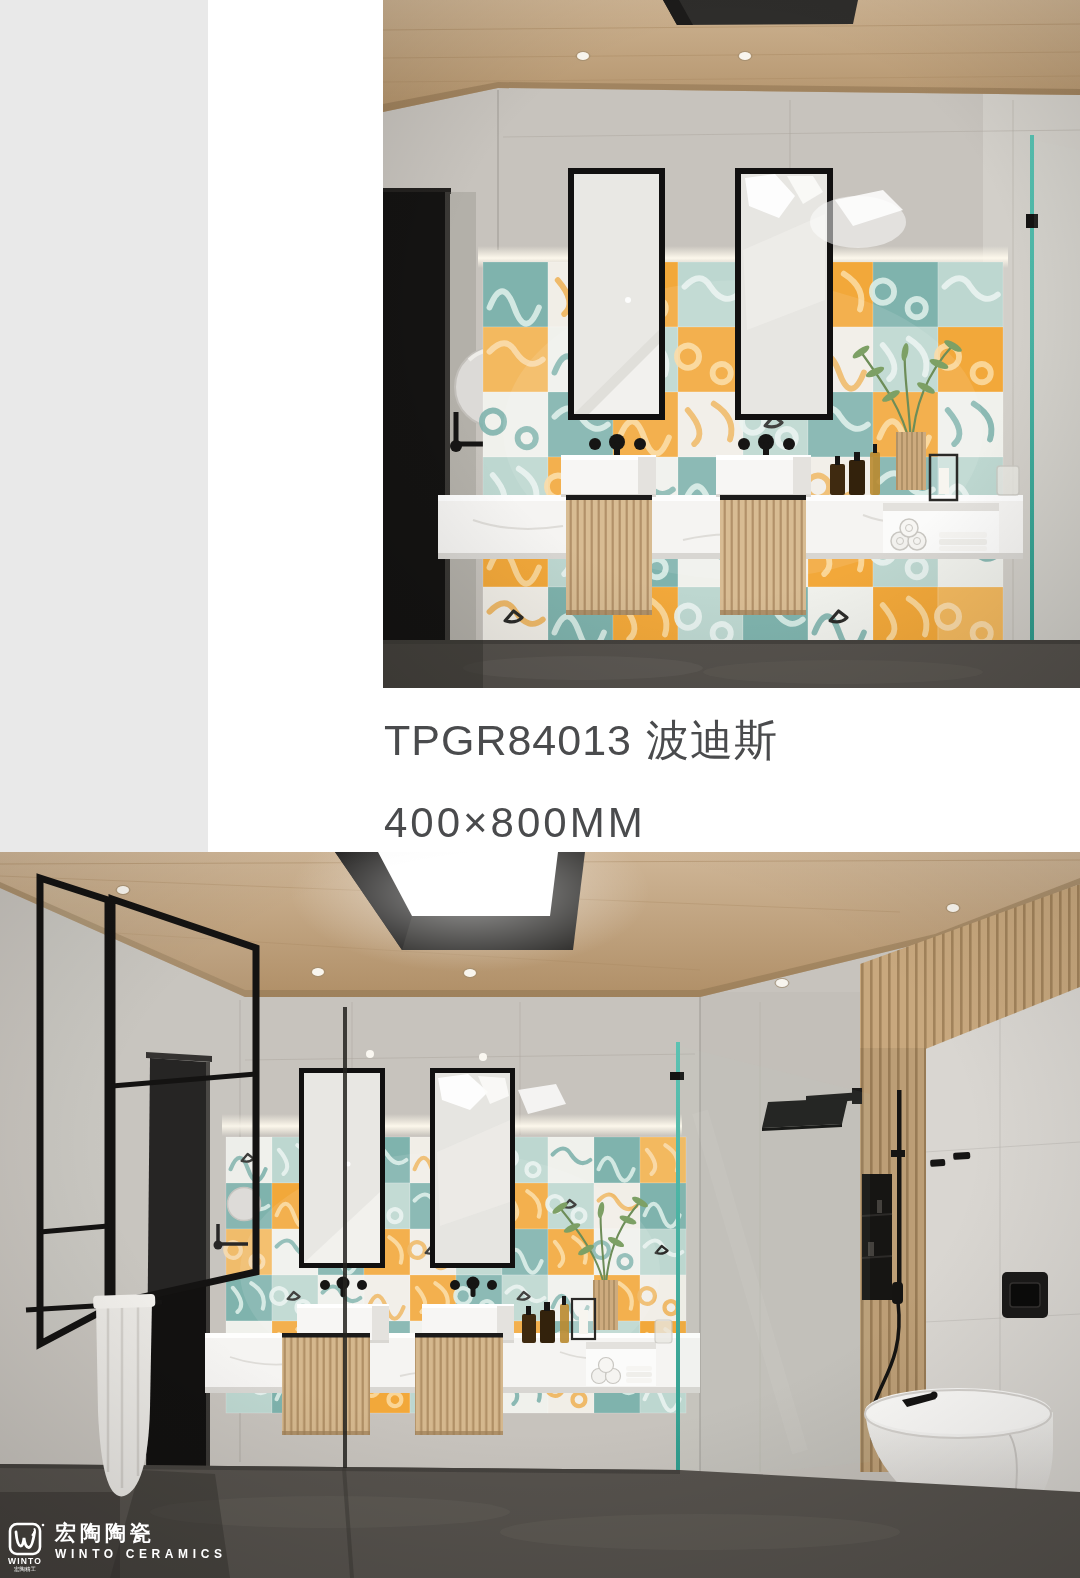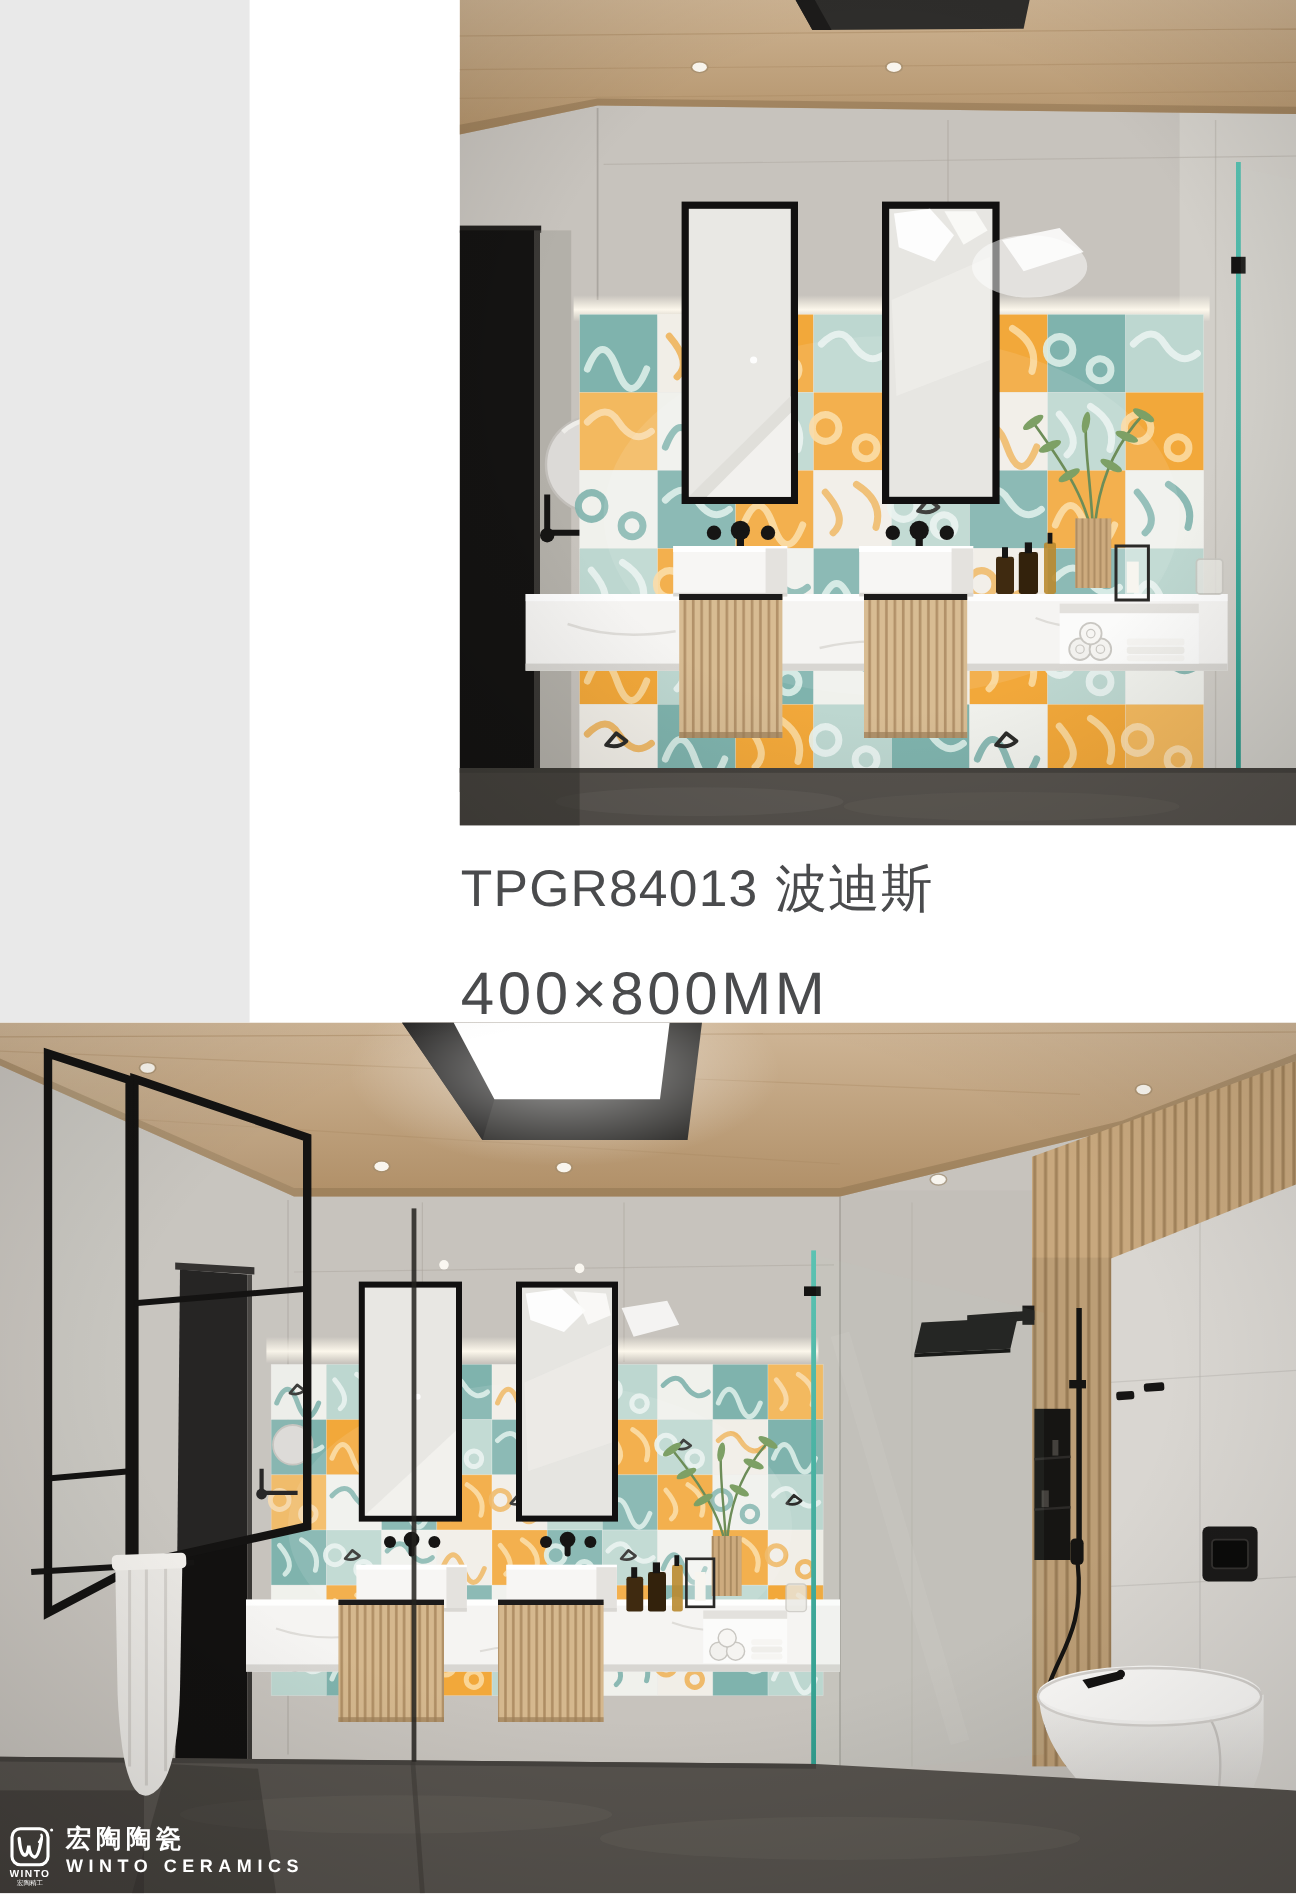--- a/index.html
+++ b/index.html
@@ -5,25 +5,25 @@
   html,body{margin:0;padding:0;background:#ffffff;}
   .page{position:relative;width:1080px;height:1578px;background:#ffffff;overflow:hidden;
         font-family:"Liberation Sans",sans-serif;}
   .left-strip{position:absolute;left:0;top:0;width:208px;height:852px;background:#e9e9e9;}
   .photo{position:absolute;display:block;margin:0;padding:0;line-height:0;}
   .photo-top{left:383px;top:0;width:697px;height:688px;}
   .photo-bottom{left:0;top:852px;width:1080px;height:726px;}
   .caption{position:absolute;left:384px;top:712px;color:#4a4b4d;}
   .caption .line1{font-size:43px;letter-spacing:1px;white-space:nowrap;}
   .caption .line1 .name{margin-left:14px;text-align:right;}
-  .caption .line2{font-size:50px;letter-spacing:3px;margin-top:29px;white-space:nowrap;}
+  .caption .line2{font-size:42px;letter-spacing:3px;margin-top:29px;white-space:nowrap;}
   .logo{position:absolute;left:8px;top:1522px;display:flex;align-items:flex-start;gap:9px;color:#ffffff;}
   .logo .texts{display:flex;flex-direction:column;}
   .logo .cn{font-size:21px;font-weight:800;letter-spacing:4px;line-height:1.0;white-space:nowrap;}
-  .logo .en{font-size:15px;font-weight:700;letter-spacing:4.6px;margin-top:4px;white-space:nowrap;}
+  .logo .en{font-size:12px;font-weight:700;letter-spacing:4.6px;margin-top:4px;white-space:nowrap;}
   svg{display:block;}
 </style>
 </head>
 <body>
 
 <div class="page">
 
   <div class="left-strip"></div>
 
   <figure class="photo photo-top">

